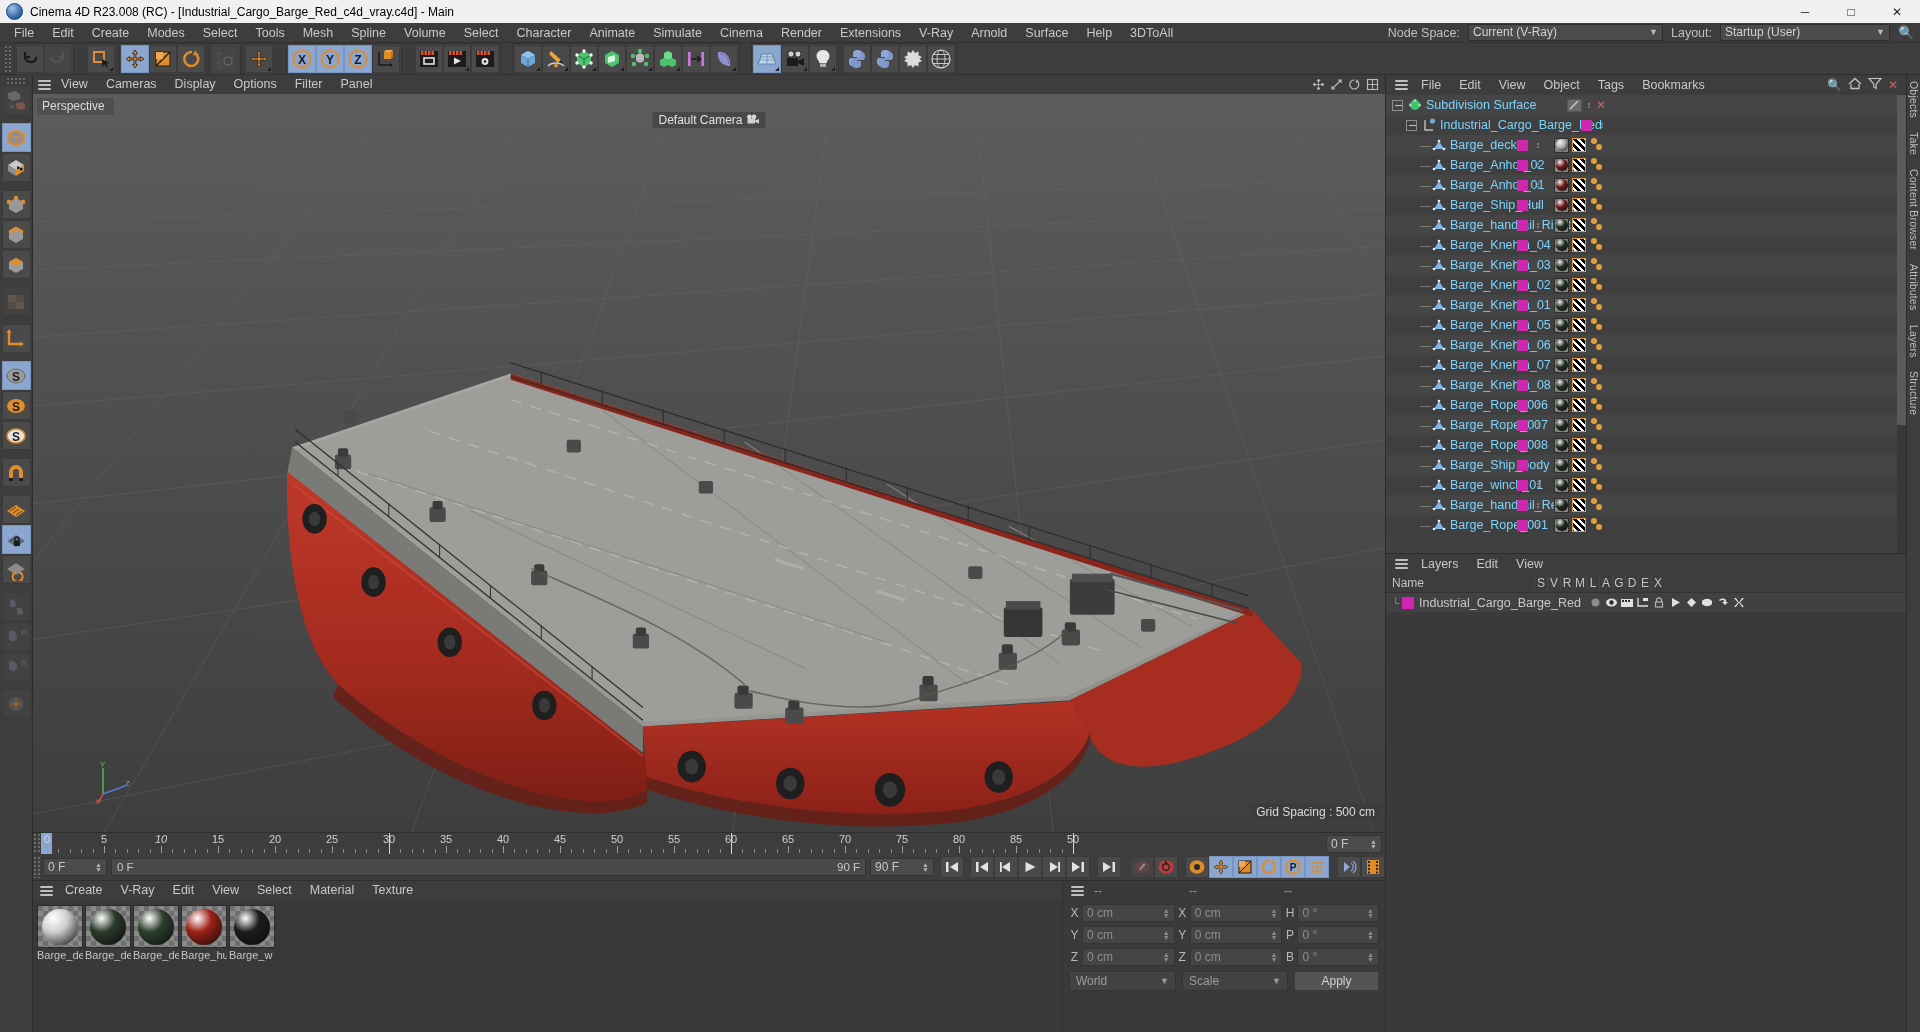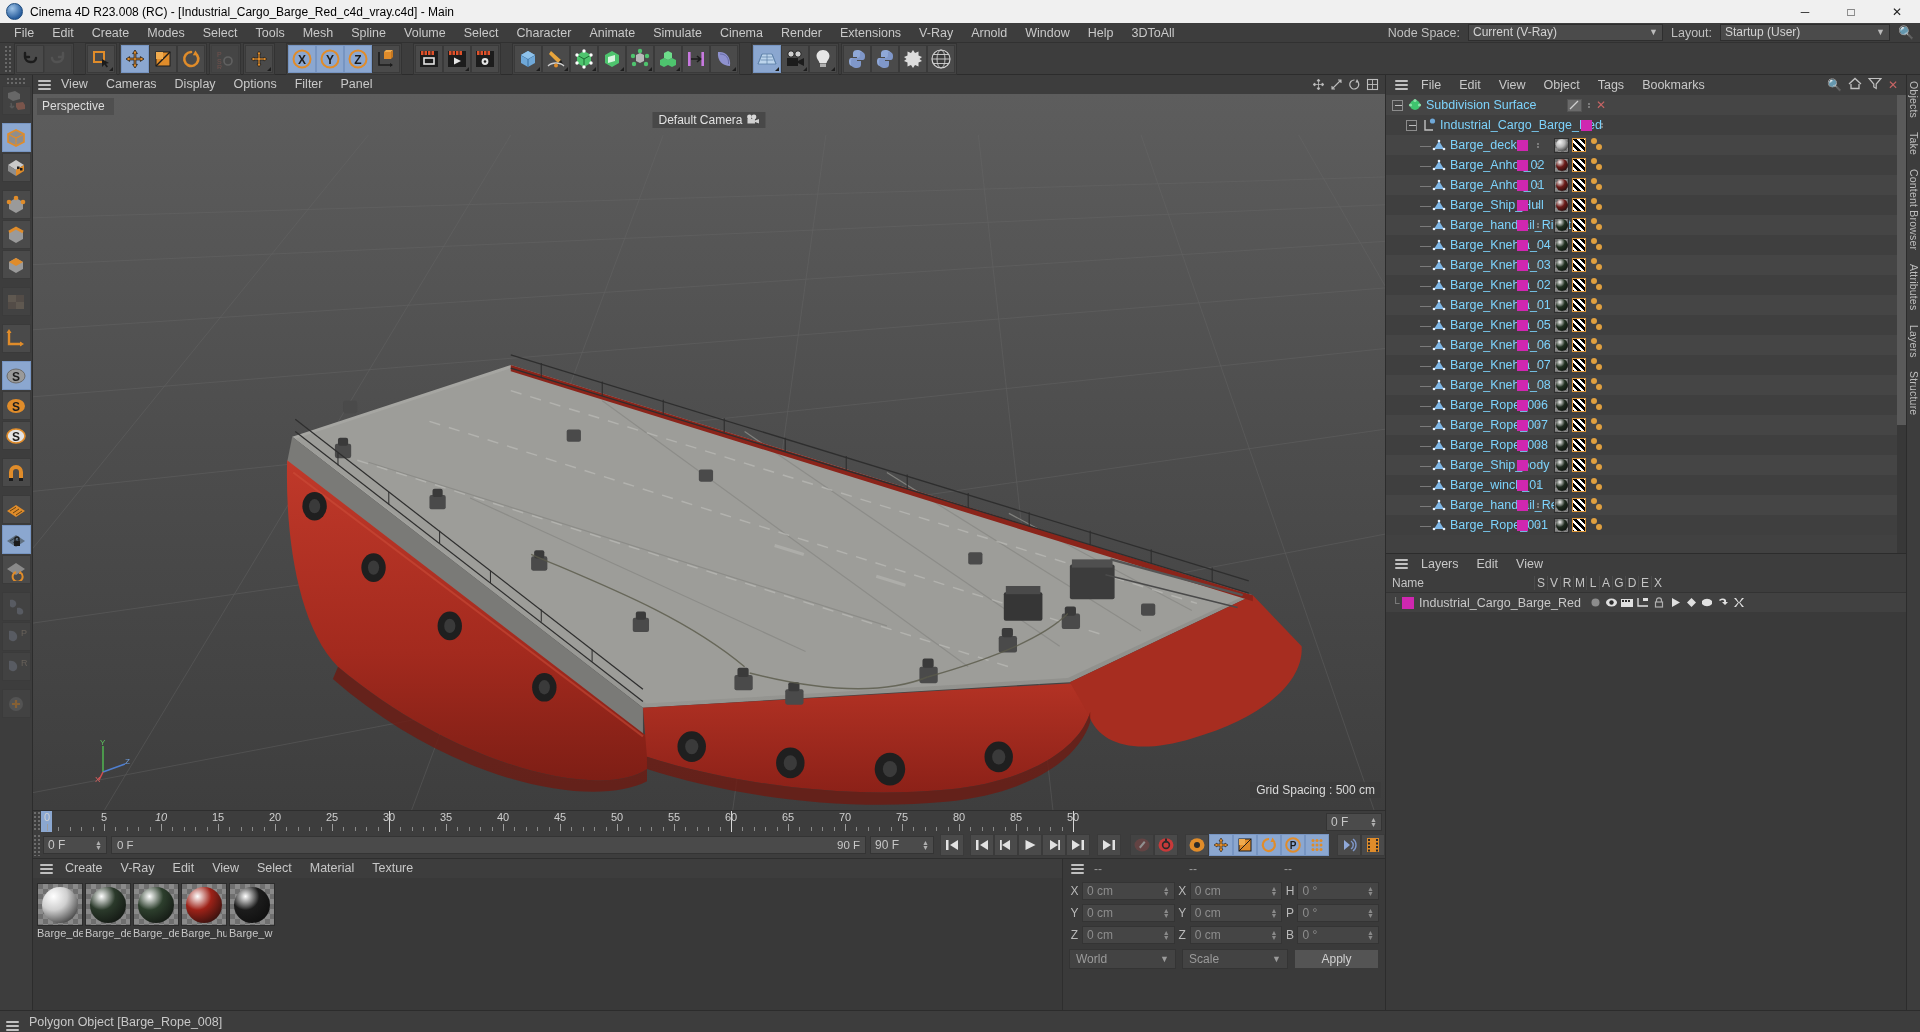--- a/index.html
+++ b/index.html
@@ -230,21 +230,21 @@
         <div class="mi">Volume</div>
         <div class="mi">Select</div>
         <div class="mi">Character</div>
         <div class="mi">Animate</div>
         <div class="mi">Simulate</div>
         <div class="mi">Cinema</div>
         <div class="mi">Render</div>
         <div class="mi">Extensions</div>
         <div class="mi">V-Ray</div>
         <div class="mi">Arnold</div>
-        <div class="mi">Window</div>
+        <div class="mi">Surface</div>
         <div class="mi">Help</div>
         <div class="mi">3DToAll</div>
       </div>
     <div class="menu-right">
       <span class="lbl">Node Space:</span>
       <div class="dropsel" style="width:195px">
         <span>Current (V-Ray)</span>
         <span class="cv">▼</span>
       </div>
       <span class="lbl">Layout:</span>
@@ -2137,21 +2137,13 @@
           <div class="vtext">Objects</div>
           <div class="vtext">Take</div>
           <div class="vtext">Content Browser</div>
           <div class="vtext">Attributes</div>
           <div class="vtext">Layers</div>
           <div class="vtext">Structure</div>
         </div>
     </div>
   </div>
 
-  <div class="statusbar">
-    <span class="ham"><span class="ham-ico">
-          <i></i>
-          <i></i>
-          <i></i>
-        </span></span>
-    <span>Polygon Object [Barge_Rope_008]</span>
-  </div>
 </div>
 
 </body></html>

